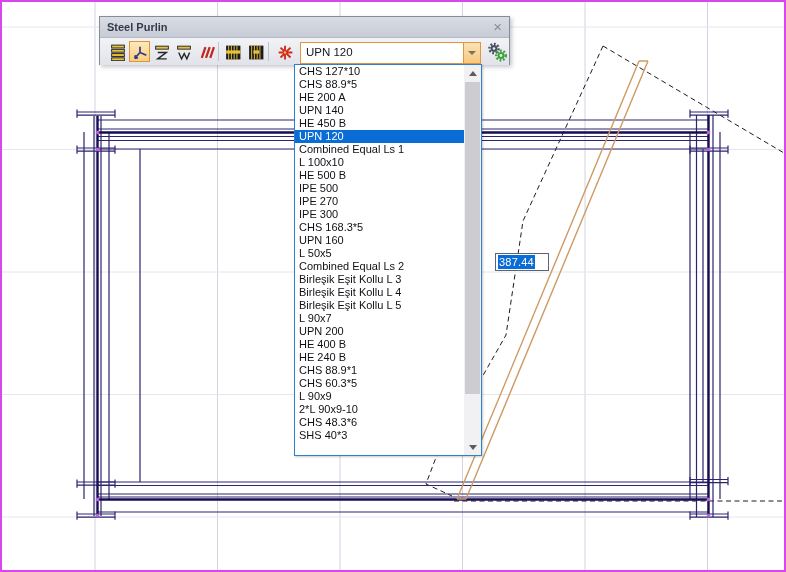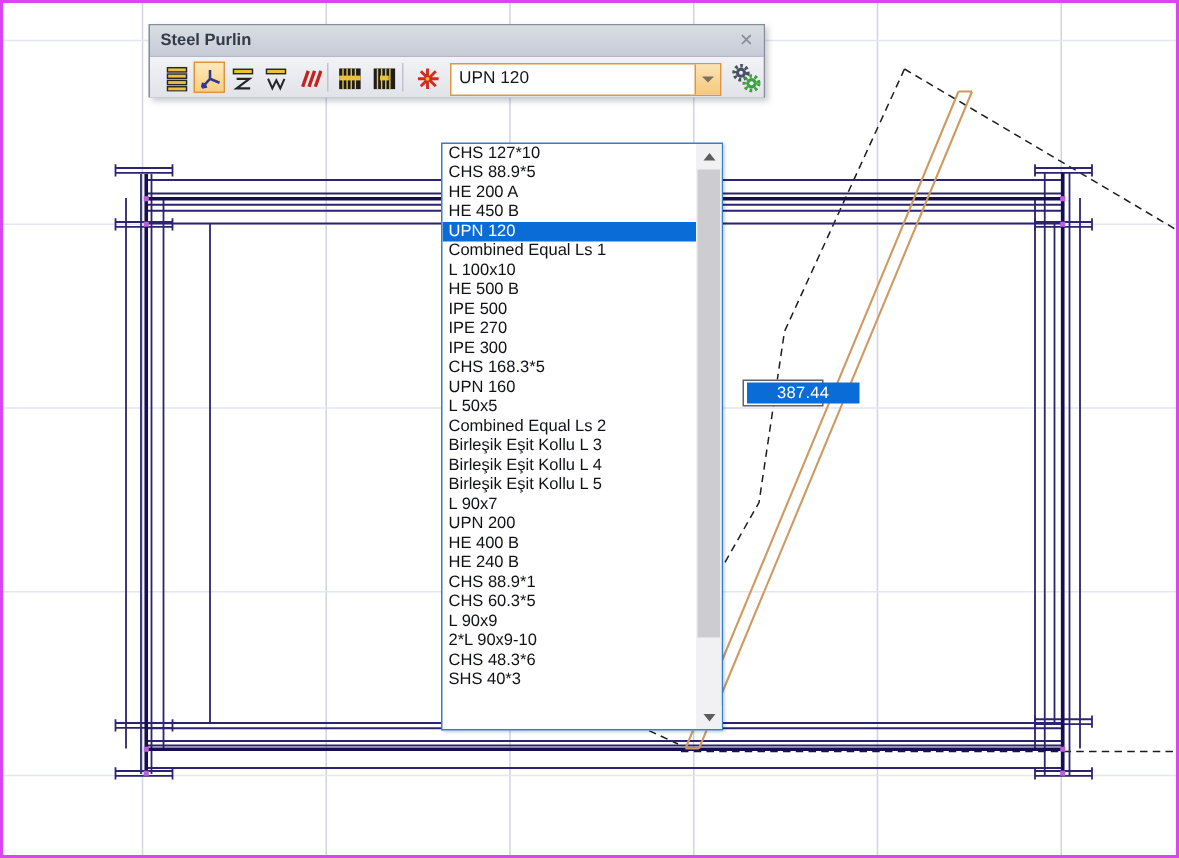--- a/index.html
+++ b/index.html
@@ -23,36 +23,36 @@
          border:1px solid #e1953e;box-sizing:border-box;}
   .combo .val{position:absolute;left:5px;top:3px;font-size:11.5px;color:#15171f;}
   .combo .btn{position:absolute;right:0;top:0;width:17px;height:20px;background:linear-gradient(#fbe3b4,#f6c87f);
               border-left:1px solid #e1953e;box-sizing:border-box;}
   .combo .btn i{position:absolute;left:4px;top:8px;width:0;height:0;border-left:4px solid transparent;
                 border-right:4px solid transparent;border-top:4px solid #7b7357;}
   .gearsbtn{position:absolute;left:386px;top:3px;width:23px;height:22px;}
 
   
   .ddlist{position:absolute;left:292px;top:62px;width:188px;height:392px;background:#fff;
-          border:1px solid #2f7fd0;box-sizing:border-box;box-shadow:1px 1px 2px rgba(0,0,0,.22);margin-top:31px;}
+          border:1px solid #2f7fd0;box-sizing:border-box;box-shadow:1px 1px 2px rgba(0,0,0,.22);}
   .dditems{position:absolute;left:0;top:0;width:169px;height:390px;overflow:hidden;}
   .dd-item{height:13px;line-height:13px;font-size:11px;color:#101116;padding-left:4px;white-space:nowrap;}
   .dd-item.selected{background:#0a6cd6;color:#fff;}
   .sbar{position:absolute;right:0;top:0;width:17px;height:390px;background:#f1f1f3;}
   .sarrow{position:absolute;left:0;width:17px;height:16px;background:#f1f1f3;}
   .sarrow i{position:absolute;left:4.5px;width:0;height:0;border-left:4px solid transparent;border-right:4px solid transparent;}
   .sarrow.up{top:0;} .sarrow.up i{top:6px;border-bottom:5px solid #5c5c60;}
   .sarrow.down{bottom:0;} .sarrow.down i{top:6px;border-top:5px solid #5c5c60;}
   .sthumb{position:absolute;left:1px;top:17px;width:15px;height:312px;background:#cdcdd1;}
 
   
   .dim{position:absolute;left:493px;top:251px;width:54px;height:18px;background:#fff;
        border:1px solid #5e6370;box-sizing:border-box;}
   .dim span{position:absolute;left:2px;top:1px;background:#0a6cd6;color:#fff;font-size:11px;
-            line-height:14px;padding:0 20px;letter-spacing:.2px;}
+            line-height:14px;padding:0 1px;letter-spacing:.2px;}
 </style>
 </head>
 <body>
 
 <div class="screen">
 
   <svg class="cad" width="782" height="568" viewBox="0 0 782 568">
 
     <g>
       <path d="M93 0V568 M215.5 0V568 M338 0V568 M460.5 0V568 M583 0V568 M705.5 0V568" stroke="#d2d4e2" stroke-width="1" fill="none"></path>
@@ -196,20 +196,21 @@
       </div>
     </div>
   </div>
 
   <div class="ddlist">
     <div class="dditems">
 
     <div class="dd-item">CHS 127*10</div>
         <div class="dd-item">CHS 88.9*5</div>
         <div class="dd-item">HE 200 A</div>
+        <div class="dd-item">UPN 140</div>
         <div class="dd-item">HE 450 B</div>
         <div class="dd-item selected">UPN 120</div>
         <div class="dd-item">Combined Equal Ls 1</div>
         <div class="dd-item">L 100x10</div>
         <div class="dd-item">HE 500 B</div>
         <div class="dd-item">IPE 500</div>
         <div class="dd-item">IPE 270</div>
         <div class="dd-item">IPE 300</div>
         <div class="dd-item">CHS 168.3*5</div>
         <div class="dd-item">UPN 160</div>

